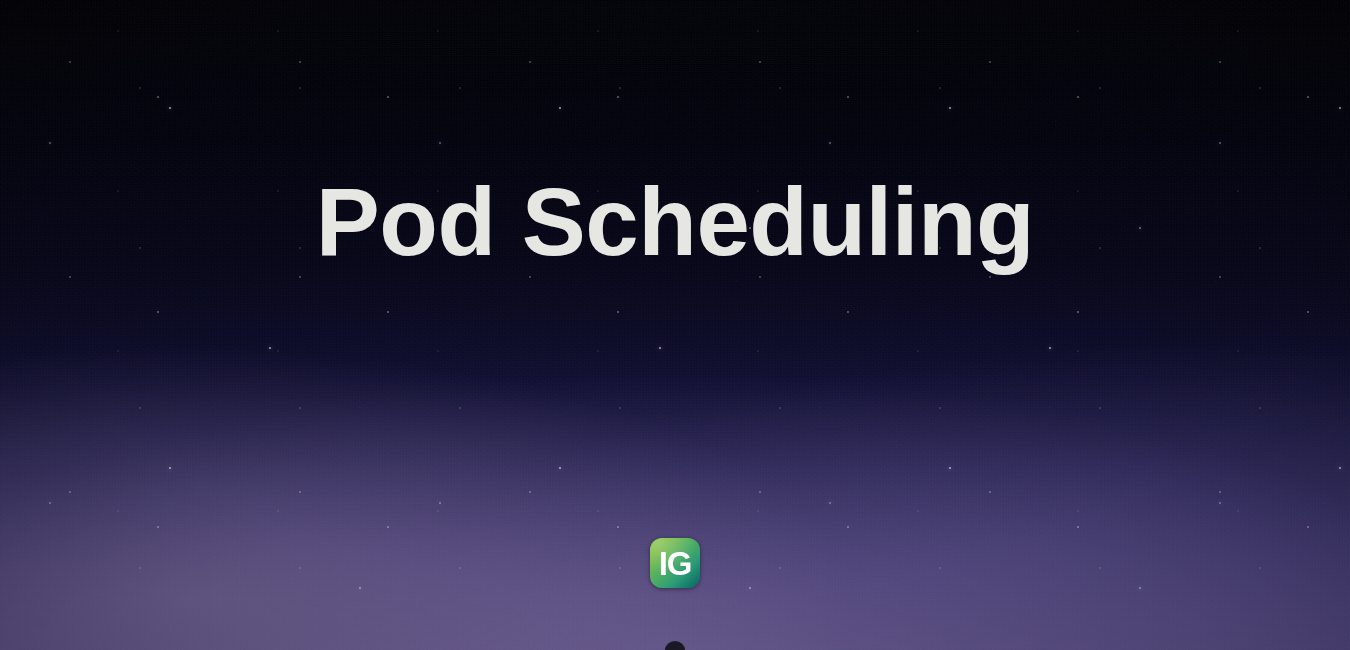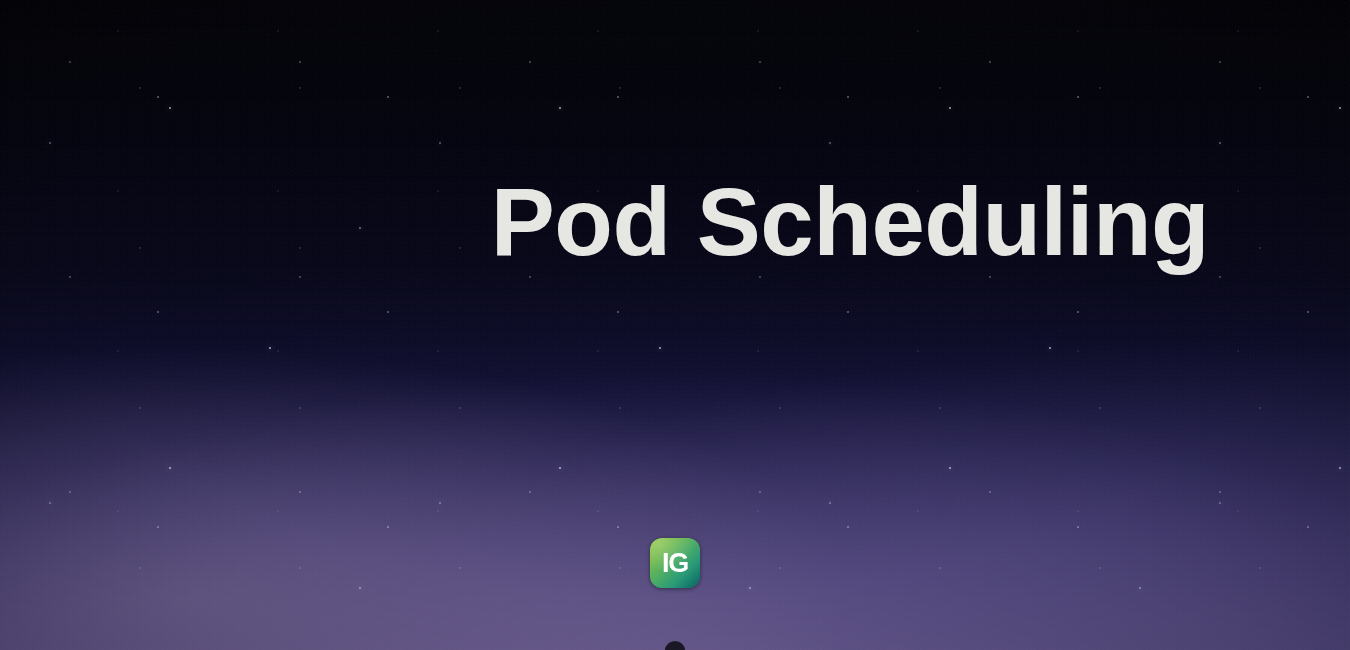--- a/index.html
+++ b/index.html
@@ -109,21 +109,21 @@
     background-size: 78px 84px;
     opacity: .7;
   }
 
   
   .content {
     position: absolute;
     inset: 0;
     display: flex;
     flex-direction: column;
-    align-items: flex-end;
+    align-items: center;
     justify-content: flex-start;
     padding-top: 152px;
     box-sizing: border-box;
   }
 
   .slide-title {
     margin: 0;
     width: 1000px;
     text-align: center;
     font-size: 96px;
@@ -156,21 +156,21 @@
     content: "";
     position: absolute;
     inset: 0;
     border-radius: 12px;
     background: radial-gradient(ellipse 120% 90% at 18% 12%, rgba(255,255,255,.22), rgba(255,255,255,0) 62%);
     pointer-events: none;
   }
   .brand-logo-text {
     position: relative;
     z-index: 2;
-    font-size: 27px;
+    font-size: 33px;
     font-weight: 700;
     color: #ffffff;
     letter-spacing: -1.2px;
     line-height: 1;
     font-family: "Liberation Sans", "DejaVu Sans", sans-serif;
   }
 
   .scroll-nub {
     position: absolute;
     left: 50%;

